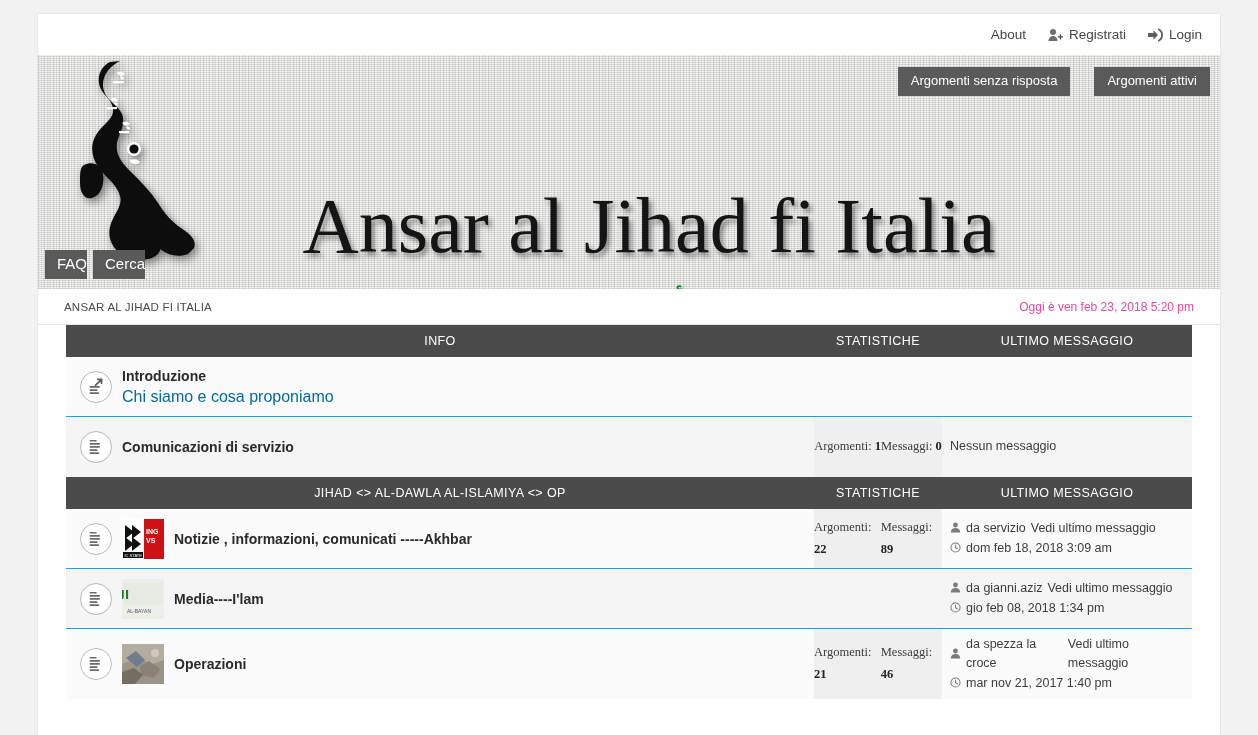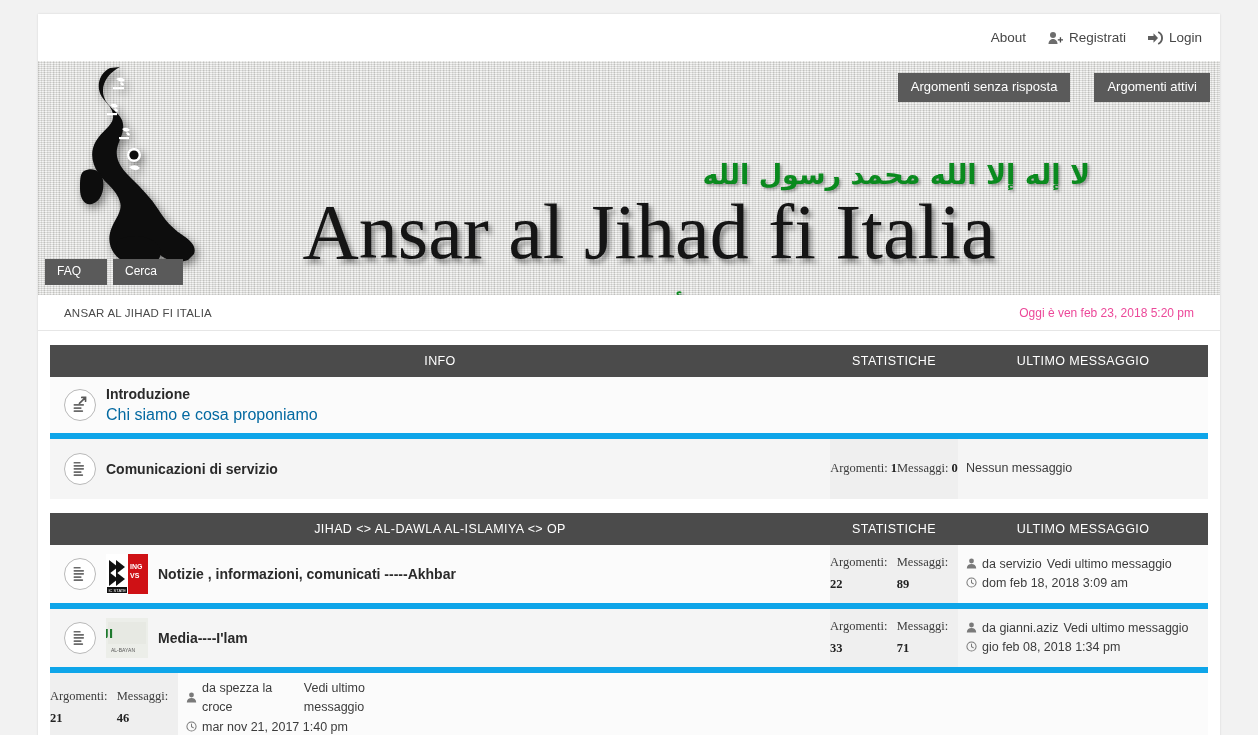--- a/index.html
+++ b/index.html
@@ -16,21 +16,21 @@
     left: 38px; top: 14px;
     width: 1182px;
     height: 760px;
     background: #ffffff;
     box-shadow: 0 0 2px rgba(0,0,0,0.12);
     overflow: hidden;
   }
 
   
   .topnav {
-    height: 47px;
+    height: 41px;
     background: #ffffff;
     display: flex;
     align-items: center;
     justify-content: flex-end;
     padding-right: 18px;
     gap: 22px;
   }
   .topnav a {
     color: #464646;
     font-size: 13.5px;
@@ -74,22 +74,22 @@
   
   .banner-tabs-bl {
     position: absolute;
     bottom: 10px; left: 7px;
     display: flex; gap: 6px;
     z-index: 5;
   }
   .tabbtn-sm {
     background: #5a5a5a;
     color: #ffffff;
-    font-size: 12px;
-    padding: 6px 26px 7px 12px;
+    font-size: 15px;
+    padding: 6px 0 7px 12px;
     text-decoration: none;
     line-height: 1.1;
   }
 
   
   .italy {
     position: absolute;
     left: 42px; top: 2px;
     width: 160px; height: 208px;
     z-index: 3;
@@ -146,41 +146,41 @@
   .crumb {
     font-size: 11.5px;
     color: #4a4a4a;
     text-transform: uppercase;
     letter-spacing: 0.2px;
     text-decoration: none;
   }
   .today { font-size: 12px; color: #ec4899; }
 
   
-  .board { padding: 0 12px; margin-top: 14px; }
+  .board { padding: 0 28px; }
 
   .bhead {
     display: flex;
     background: #4b4b4b;
     color: #ffffff;
     height: 32px;
     align-items: center;
     font-size: 12.5px;
     letter-spacing: 0.4px;
     text-transform: uppercase;
   }
   .c-info   { flex: 1 1 auto; text-align: center; }
   .c-stats  { flex: 0 0 128px; text-align: center; }
   .c-last   { flex: 0 0 250px; text-align: center; }
 
   .brow {
     display: flex;
     align-items: stretch;
     background: #fbfbfb;
-    border-bottom: 6px solid #0ea5e9;
+    border-bottom: 1px solid #0ea5e9;
     min-height: 60px;
   }
   .brow.alt { background: #f5f5f5; }
   .brow:last-child { border-bottom: none; }
 
   .cell-info {
     flex: 1 1 auto;
     display: flex;
     align-items: center;
     padding: 9px 10px 9px 14px;
@@ -312,21 +312,20 @@
         <path d="M34 46 q3 -2 4 2 q-2 2 -4 -2 Z"></path>
         <path d="M42 66 q5 -3 8 1 q-4 4 -8 -1 Z"></path>
         <path d="M39 74 h10 v2.2 h-10 Z"></path>
         <path d="M46 70 q3 -2 4 2 q-2 2 -4 -2 Z"></path>
         <circle cx="54" cy="92" r="7"></circle>
         <circle cx="54" cy="92" r="4.6" fill="#0d0d0d"></circle>
         <path d="M49 104 q7 -4 11 1 q-5 5 -11 -1 Z"></path>
       </g>
     </svg>
 
-    <div class="shahada">لا إله إلا الله محمد رسول الله</div>
     <div class="site-title">Ansar al Jihad fi Italia</div>
     <div class="takbir">الله أكبر</div>
 
     <div class="banner-tabs-bl">
       <a class="tabbtn-sm" href="#">FAQ</a>
       <a class="tabbtn-sm" href="#">Cerca</a>
     </div>
   </div>
 
   <div class="crumbrow">
@@ -454,43 +453,61 @@
             <div class="thumb"><svg width="42" height="40" viewBox="0 0 42 40">
                 <rect width="42" height="40" fill="#eceee9"></rect>
                 <rect x="2" y="4" width="38" height="22" fill="#e7e9e3"></rect>
                 <text x="7" y="20" font-family="DejaVu Sans, sans-serif" font-size="12" font-weight="bold" fill="#1f7a2e" direction="rtl">البيان</text>
                 <text x="5" y="34" font-family="Liberation Sans, sans-serif" font-size="5" fill="#555">AL-BAYAN</text>
               </svg></div>
             <div class="ftext">
               <a class="ftitle" href="#">Media----I'lam</a>
             </div>
           </div>
-          <div class="cell-stats">
-            <div>Argomenti: <b>33</b></div>
-            <div>Messaggi: <b>71</b></div>
-          </div>
           <div class="cell-last">
             <div class="lastline">
               <span><svg width="11" height="11" viewBox="0 0 11 11" style="vertical-align:-1px">
                   <circle cx="5.5" cy="3" r="2.4" fill="#7a7a7a"></circle>
                   <path d="M0.8 10.4 C0.8 7.4 3 6 5.5 6 C8 6 10.2 7.4 10.2 10.4 Z" fill="#7a7a7a"></path>
                 </svg></span>
               <span>da gianni.aziz</span> 
               <a href="#">Vedi ultimo messaggio</a>
             </div>
             <div class="lastline">
               <span><svg width="11" height="11" viewBox="0 0 12 12" style="vertical-align:-1px">
                   <circle cx="6" cy="6" r="5" fill="none" stroke="#7a7a7a" stroke-width="1.1"></circle>
                   <path d="M6 3.2 V6.2 L8 7.4" stroke="#7a7a7a" stroke-width="1.1" fill="none" stroke-linecap="round"></path>
                 </svg></span>
               <span>gio feb 08, 2018 1:34 pm</span>
             </div>
           </div>
         </div>
         <div class="brow">
+          <div class="cell-info">
+            <div class="folder-ic">
+              <svg width="20" height="20" viewBox="0 0 18 18">
+                <rect x="3.2" y="8.2" width="9.4" height="1.5" rx="0.6" fill="#6a6a6a"></rect>
+                <rect x="3.2" y="11" width="7.2" height="1.5" rx="0.6" fill="#6a6a6a"></rect>
+                <rect x="3.2" y="13.8" width="8.6" height="1.5" rx="0.6" fill="#6a6a6a"></rect>
+                <rect x="3.2" y="5.4" width="9.4" height="1.5" rx="0.6" fill="#6a6a6a"></rect>
+                <rect x="3.2" y="2.6" width="6.4" height="1.5" rx="0.6" fill="#6a6a6a"></rect>
+              </svg>
+            </div>
+            <div class="thumb"><svg width="42" height="40" viewBox="0 0 42 40">
+                <rect width="42" height="40" fill="#9a9588"></rect>
+                <path d="M0 0 h42 v16 l-12 4 -14 -6 -16 6 Z" fill="#b3ada0"></path>
+                <path d="M4 14 l10 -7 9 9 -8 7 Z" fill="#6f7d8c"></path>
+                <path d="M18 22 l9 -5 11 8 -6 9 -13 -3 Z" fill="#8a8274"></path>
+                <path d="M0 28 l12 -4 9 7 -8 9 H0 Z" fill="#746d61"></path>
+                <circle cx="33" cy="9" r="4" fill="#cfcabd"></circle>
+              </svg></div>
+            <div class="ftext">
+              <a class="ftitle" href="#">Operazioni</a>
+            </div>
+          </div>
           <div class="cell-stats">
             <div>Argomenti: <b>21</b></div>
             <div>Messaggi: <b>46</b></div>
           </div>
           <div class="cell-last">
             <div class="lastline">
               <span><svg width="11" height="11" viewBox="0 0 11 11" style="vertical-align:-1px">
                   <circle cx="5.5" cy="3" r="2.4" fill="#7a7a7a"></circle>
                   <path d="M0.8 10.4 C0.8 7.4 3 6 5.5 6 C8 6 10.2 7.4 10.2 10.4 Z" fill="#7a7a7a"></path>
                 </svg></span>

